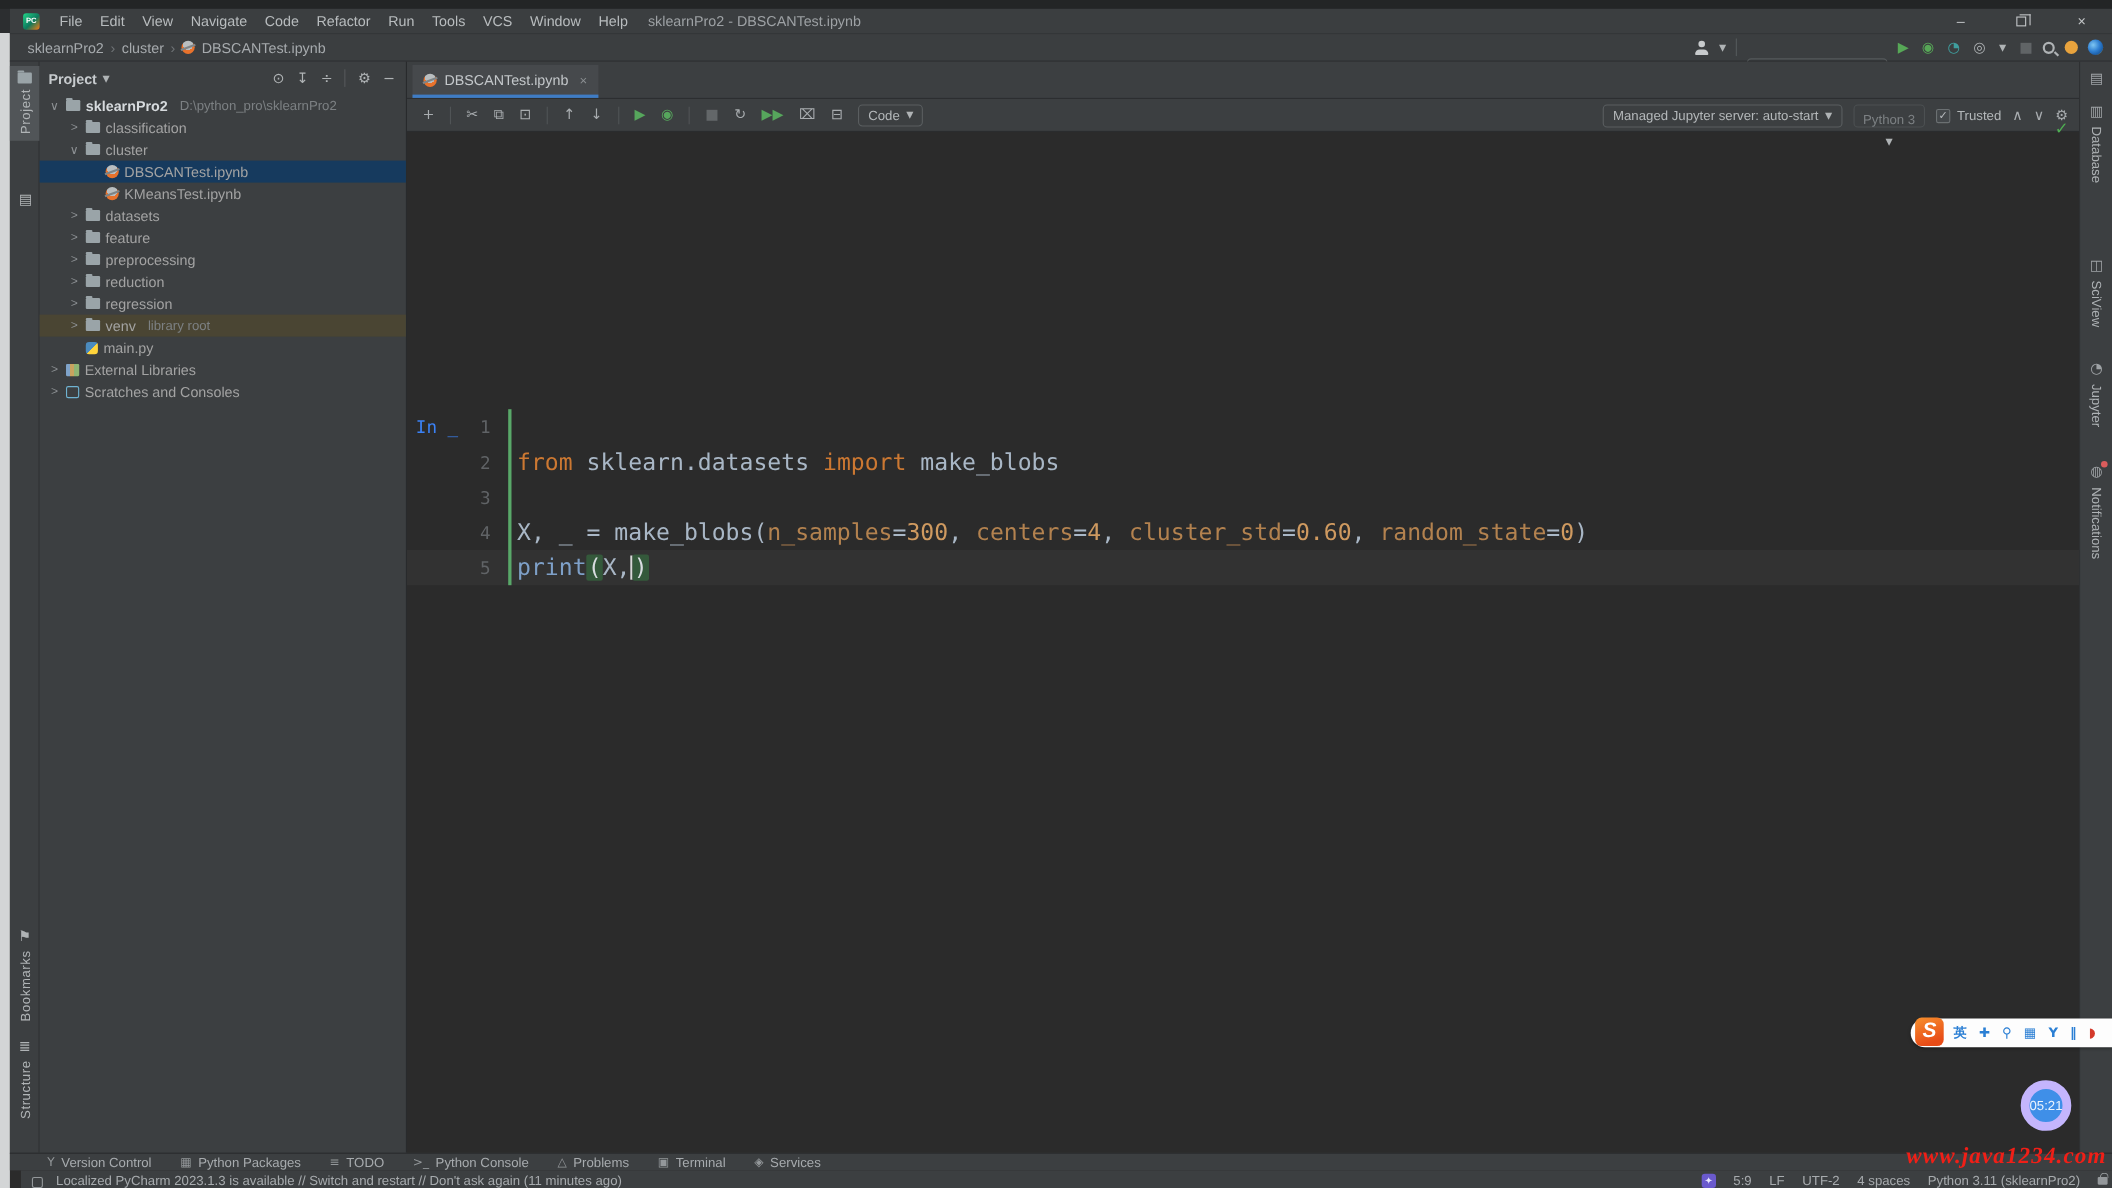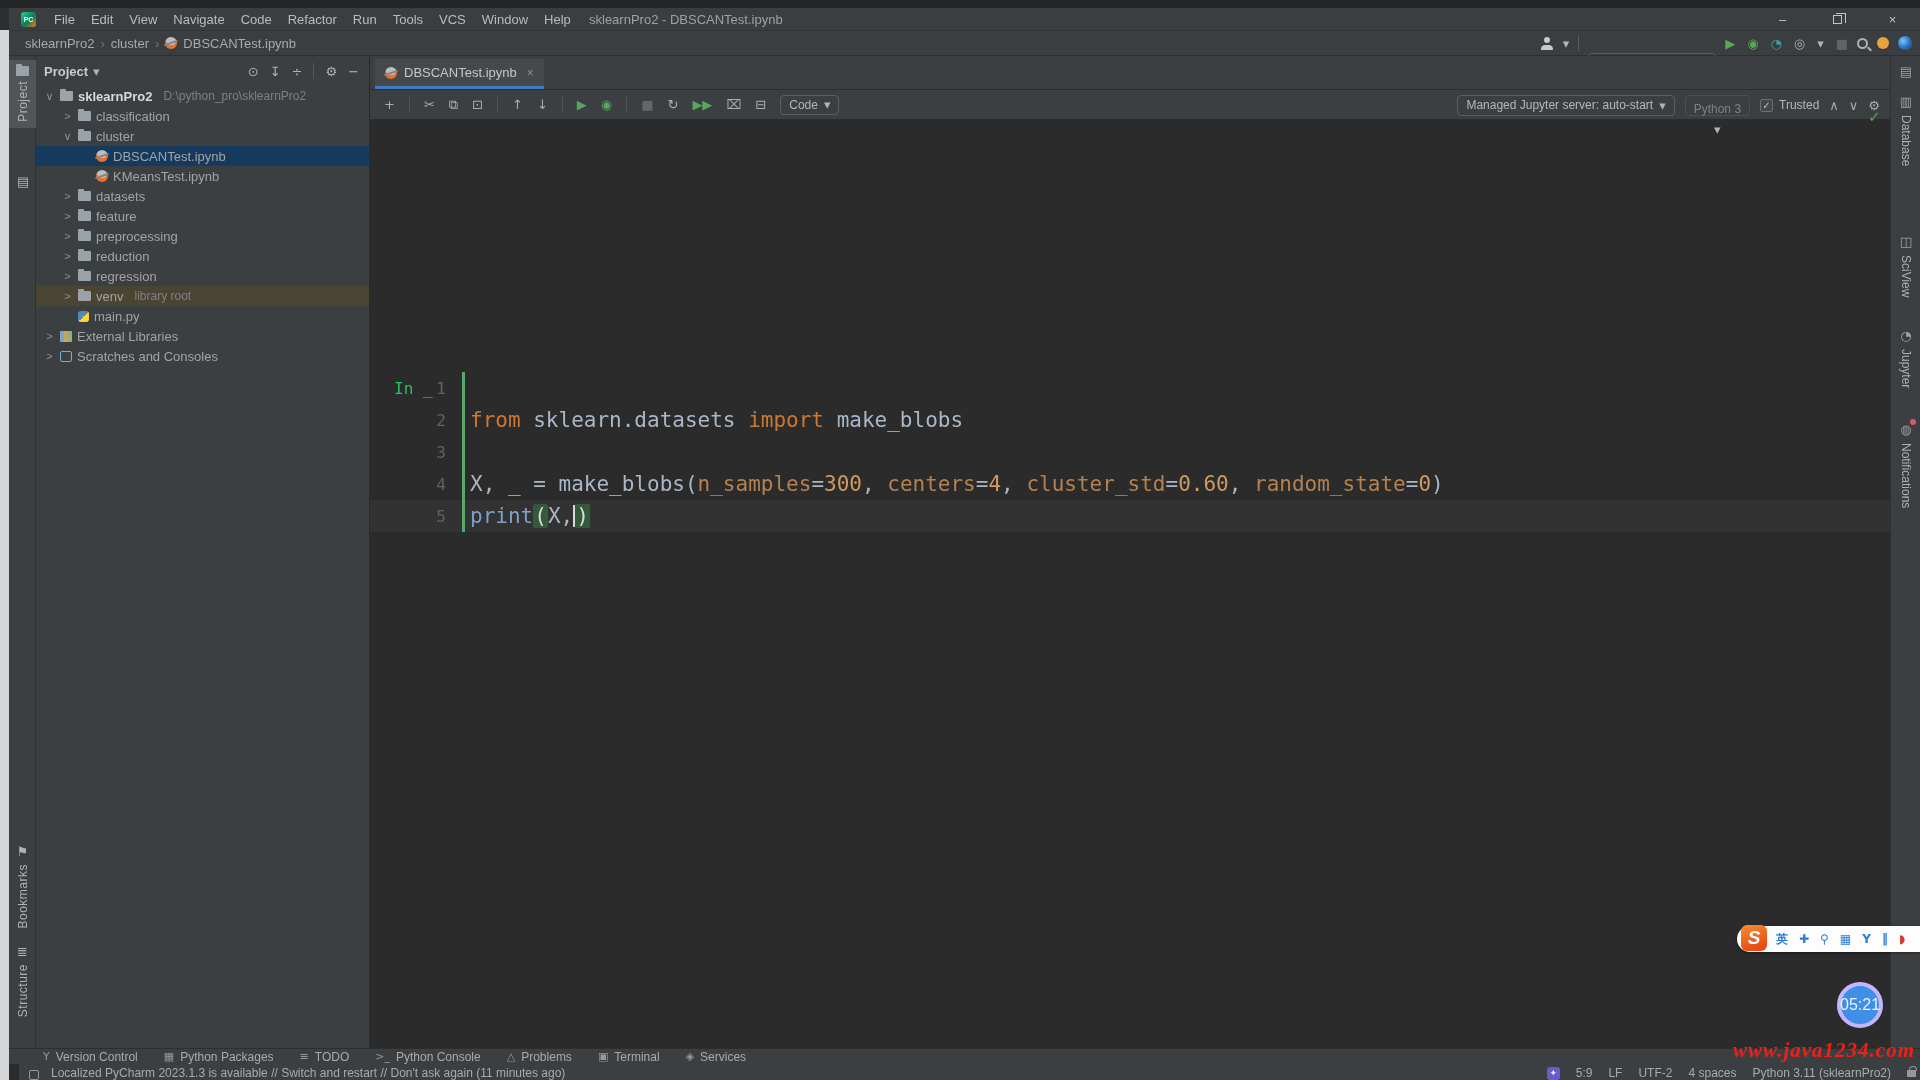--- a/index.html
+++ b/index.html
@@ -114,21 +114,21 @@
   .kernel-ic { width:10px; height:10px; border-radius:50%; background:#8e9396; position:relative; }
   .checkbox { width:13px; height:13px; border:1px solid #6b7072; border-radius:2px; background:#43474a;
               color:#b9bdc0; font-size:10px; line-height:11px; text-align:center; }
 
   
   #caret-line { left:0; top:444px; width:1520px; height:32px; background:#323232; }
   #cell-bar { left:92px; top:316px; width:3px; height:160px; background:#59a869; }
   #gutter { left:0; top:316px; width:84px; }
   .g-row { height:32px; display:flex; align-items:center; justify-content:flex-end;
            padding-right:8px; font-family:"DejaVu Sans Mono",monospace; font-size:16px; color:#606366; }
-  .g-row .exec { margin-right:auto; padding-left:24px; color:#22c55e; }
+  .g-row .exec { margin-right:auto; padding-left:8px; color:#3b82f6; }
   #code { left:100px; top:316px; width:1410px; font-family:"DejaVu Sans Mono",monospace;
           font-size:21px; }
   .code-line { height:32px; line-height:32px; white-space:pre; }
   .tk-kw  { color:#cc7832; }
   .tk-pl  { color:#a9b7c6; }
   .tk-par { color:#b3824f; }
   .tk-num { color:#cf9a60; }
   .tk-fn  { color:#7ea0c8; }
   .tk-br  { color:#d8dce0; background:#34593b; border-radius:2px; padding:0 1px; }
   .caret { display:inline-block; width:2px; height:22px; background:#d8d8d8; vertical-align:-4px; }
@@ -165,21 +165,21 @@
   #ime-bar { left:1737px; top:926px; width:183px; height:26px; background:#fdfdfd;
              border-radius:13px 0 0 13px; display:flex; align-items:center; gap:9px; padding-left:4px;
              box-shadow:0 1px 3px rgba(0,0,0,0.4); }
   #ime-logo { width:26px; height:26px; margin-top:-2px; border-radius:6px;
               background:linear-gradient(160deg,#f7902d 0%,#e84c17 80%);
               color:#fff; font-weight:bold; font-size:19px; font-style:italic;
               display:flex; align-items:center; justify-content:center; }
   .ime-ic { color:#2b7fd4; font-size:12px; font-weight:bold; font-family:"DejaVu Sans",sans-serif; }
   .ime-ic.red { color:#d43a2b; }
   #timer-badge { left:1837px; top:982px; width:46px; height:46px; border-radius:50%;
-                 background:#3f8fe8; border:4px solid #c4b5fd; color:#eaf3fd; font-size:16px;
+                 background:#3f8fe8; border:8px solid #c4b5fd; color:#eaf3fd; font-size:12px;
                  display:flex; align-items:center; justify-content:center; }
 </style>
 </head>
 <body>
 
 <div id="stage">
 
   <div class="abs" id="top-edge"></div>
   <div class="abs" id="left-edge"></div>
   <div class="abs" id="corner-edge"></div>

